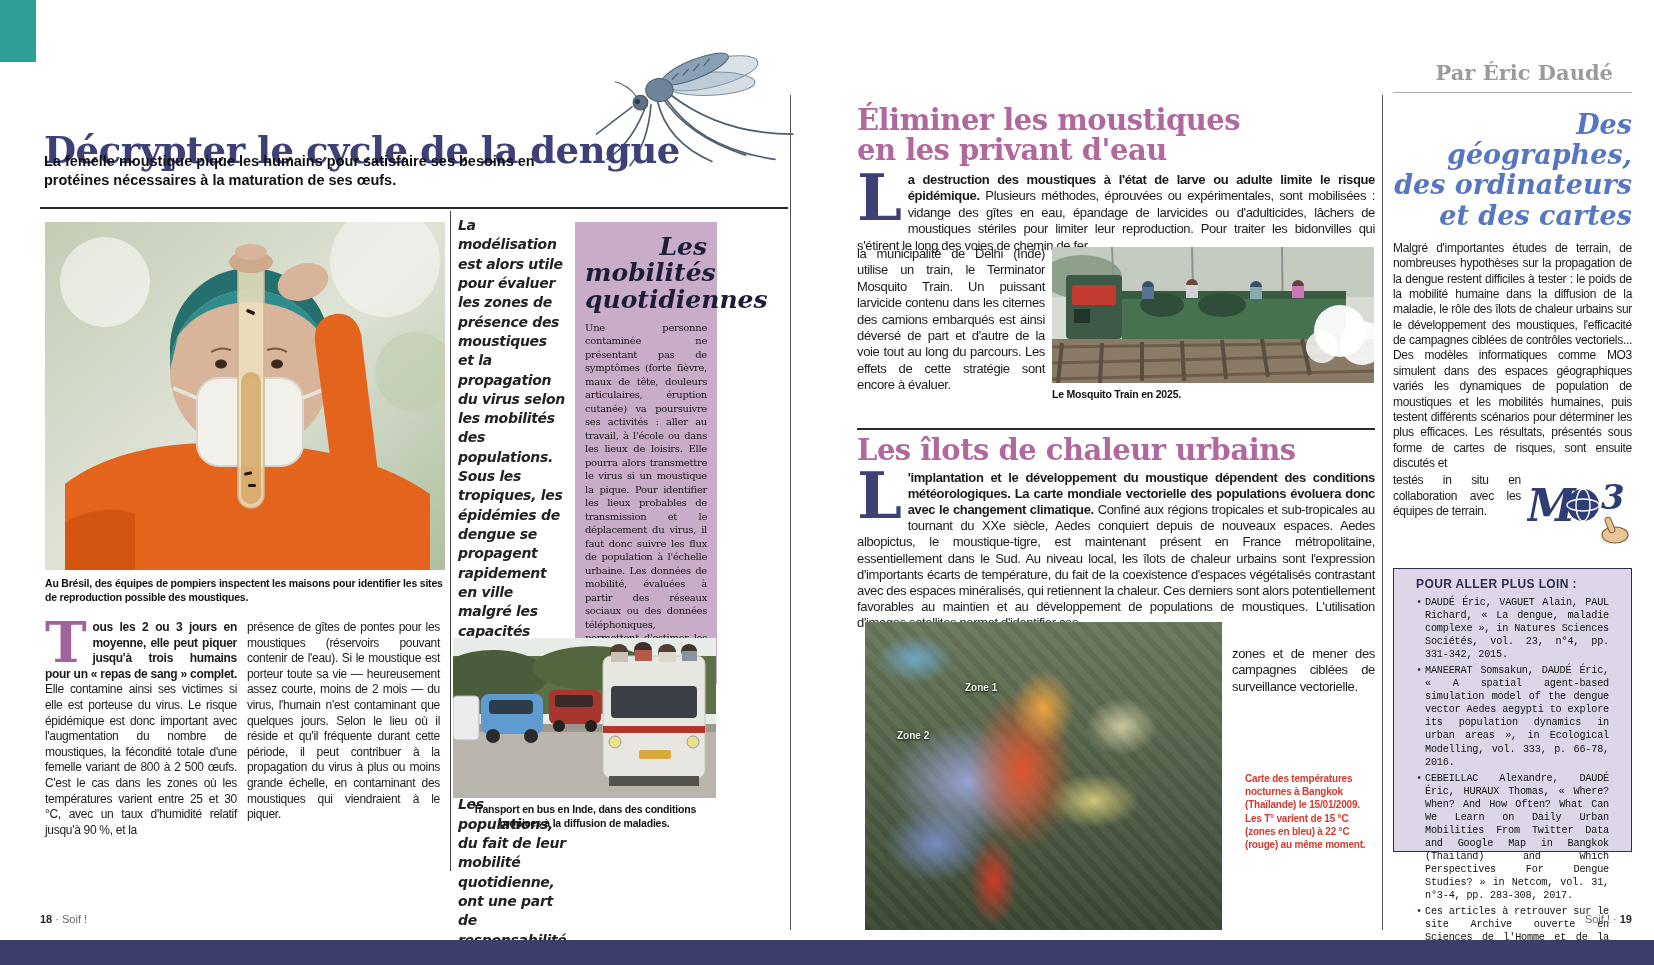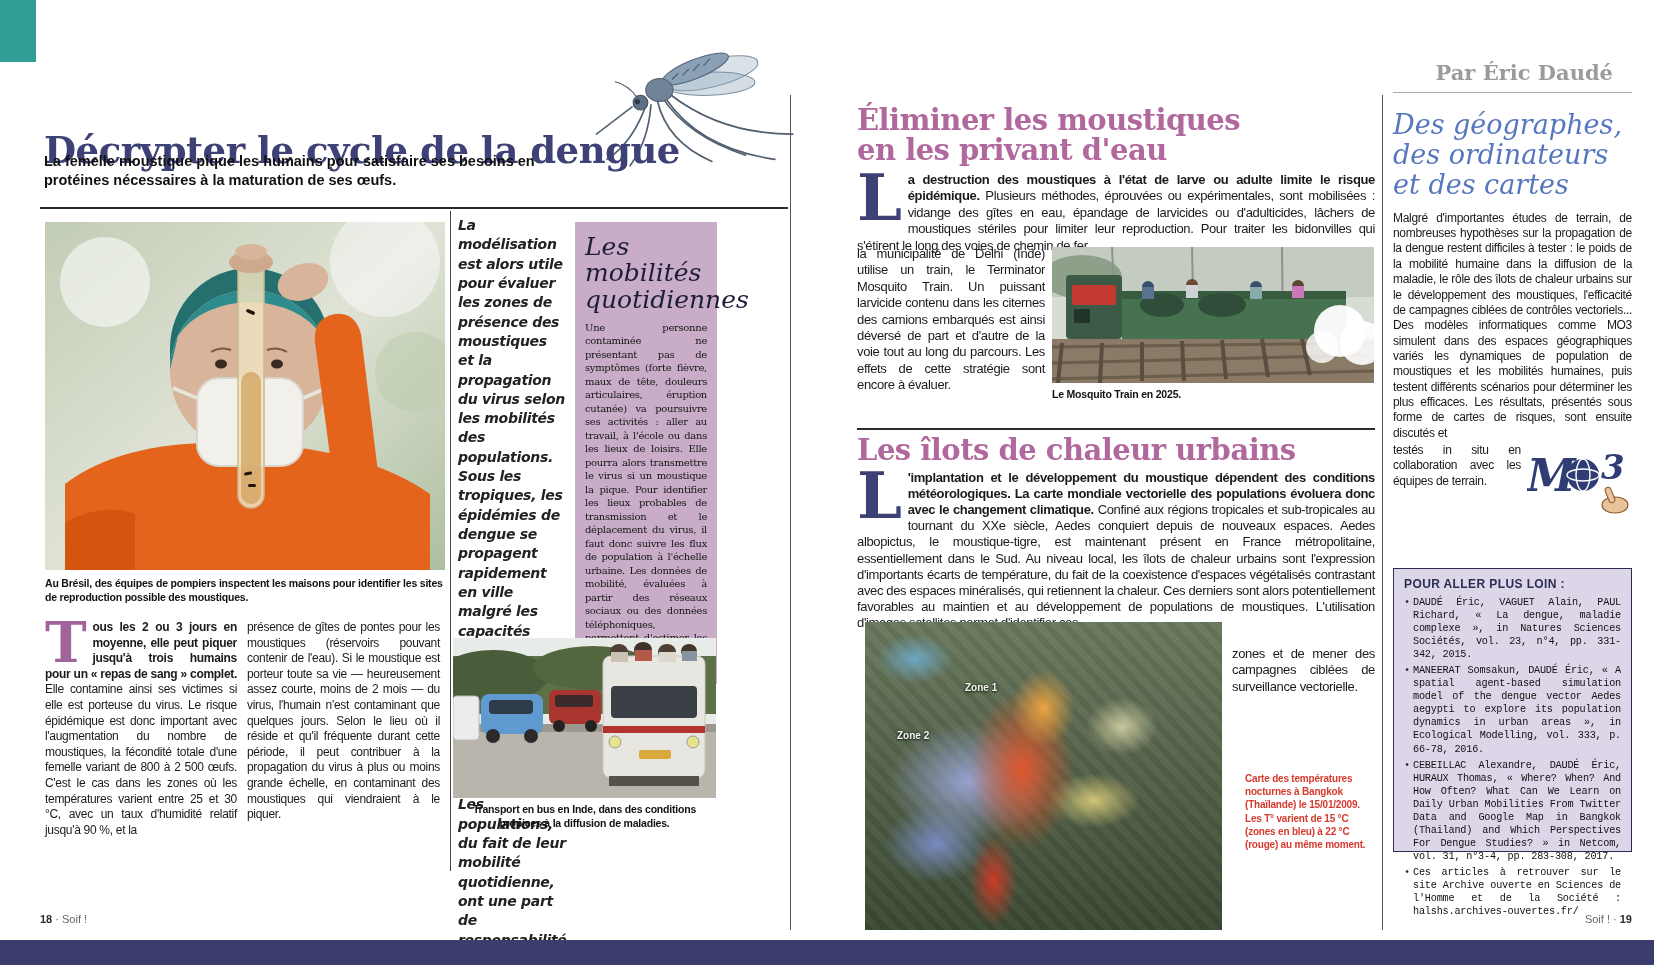--- a/index.html
+++ b/index.html
@@ -15,27 +15,27 @@
   
   .bodytext{font-size:12px;line-height:1.3;letter-spacing:-0.3px;text-align:justify;margin:0;}
   .bodytext-r{font-size:13px;line-height:1.26;letter-spacing:-0.35px;text-align:justify;margin:0;}
   .dropcap{float:left;font-family:"DejaVu Serif",serif;font-weight:bold;padding-right:6px;}
   .dc-t{color:#a0639a;font-size:56px;line-height:44px;}
   .dc-l{color:#3d4176;font-size:64px;line-height:52px;}
   .caption{font-weight:bold;font-size:10.5px;line-height:1.3;color:#111;letter-spacing:-0.2px;}
   .margin-note{font-family:"DejaVu Sans",sans-serif;font-style:italic;font-size:14px;line-height:1.38;letter-spacing:-0.3px;color:#222;font-weight:bold;}
   
   .mob-box{background:#c9adc8;padding:12px 10px;}
-  .script{font-family:"DejaVu Serif",serif;font-style:italic;font-weight:normal;}
+  .script{font-family:"DejaVu Serif",serif;font-style:italic;font-weight:bold;text-align:right;}
   .mob-title{font-size:25px;line-height:1.05;color:#1d1d3a;margin:0 0 8px 0;}
   .mob-body{font-family:"DejaVu Serif",serif;font-size:10px;line-height:1.35;letter-spacing:-0.3px;text-align:justify;color:#161616;margin:0;}
   
   .sb-title{font-size:27px;line-height:1.12;color:#5677bf;}
   .sb-body{font-size:12px;line-height:1.28;letter-spacing:-0.3px;text-align:justify;margin:0;}
-  .refs-box{background:#dcd6e8;border:1.5px solid #2b2d52;padding:8px 10px;box-sizing:border-box;}
+  .refs-box{background:#dcd6e8;border:1.5px solid #2b2d52;padding:8px 22px;box-sizing:border-box;}
   .refs-title{font-size:12px;font-weight:bold;color:#2b2d52;letter-spacing:0.4px;margin:0 0 5px 0;}
   .refs-box ul{margin:0;padding:0;list-style:none;font-family:Liberation Mono, monospace;}
   .refs-box li{font-size:10.2px;line-height:1.28;letter-spacing:-0.2px;text-align:justify;margin:0 0 3px 0;padding-left:9px;position:relative;color:#111;}
   .refs-box li::before{content:"•";position:absolute;left:0;top:0;color:#2b2d52;}
   
   .photo{position:absolute;overflow:hidden;}
   .heatmap{
     background-color:#4e5d46;
     background-image:
       radial-gradient(ellipse 55px 35px at 14% 12%, rgba(110,170,200,0.95), transparent 70%),

